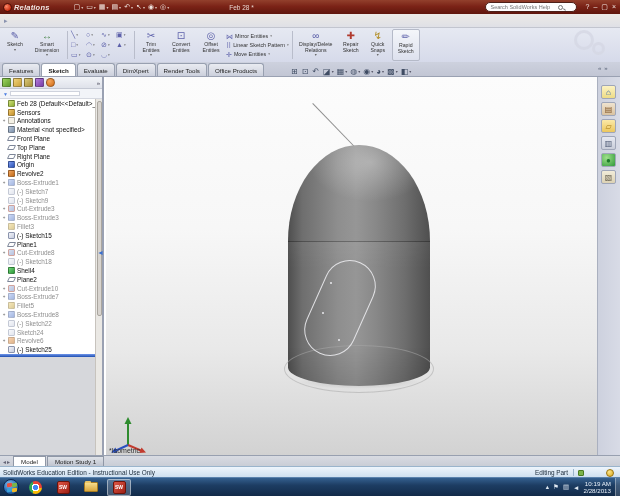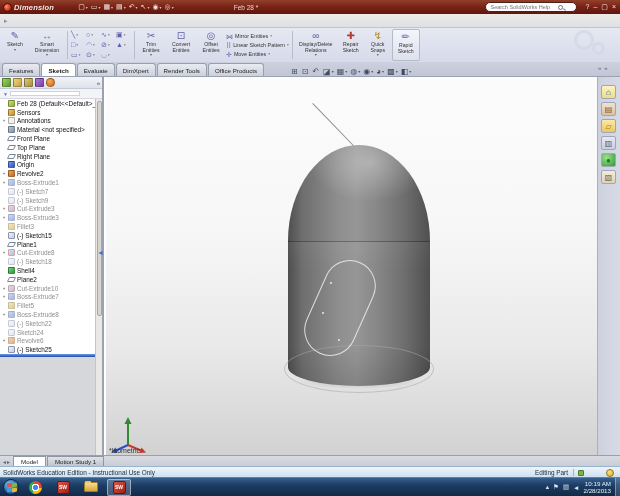--- a/index.html
+++ b/index.html
@@ -196,21 +196,21 @@
   .clock{text-align:right;color:#eaf2fb;font-size:6.2px;line-height:7px;margin:0 4px 0 4px;}
   .showdesk{width:5px;height:19px;background:rgba(255,255,255,.15);border-left:1px solid rgba(255,255,255,.35);}
 </style>
 </head>
 <body>
 
 <div class="screen">
 
   <div class="ab titlebar">
     <span class="swlogo"></span>
-    <span class="appname">Dimension</span>
+    <span class="appname">Relations</span>
     <span class="qa-wrap">
 
         <span class="qa">
           <i>▢</i>
           <b>▾</b>
         </span>
 
         <span class="qa">
           <i>▭</i>
           <b>▾</b>

